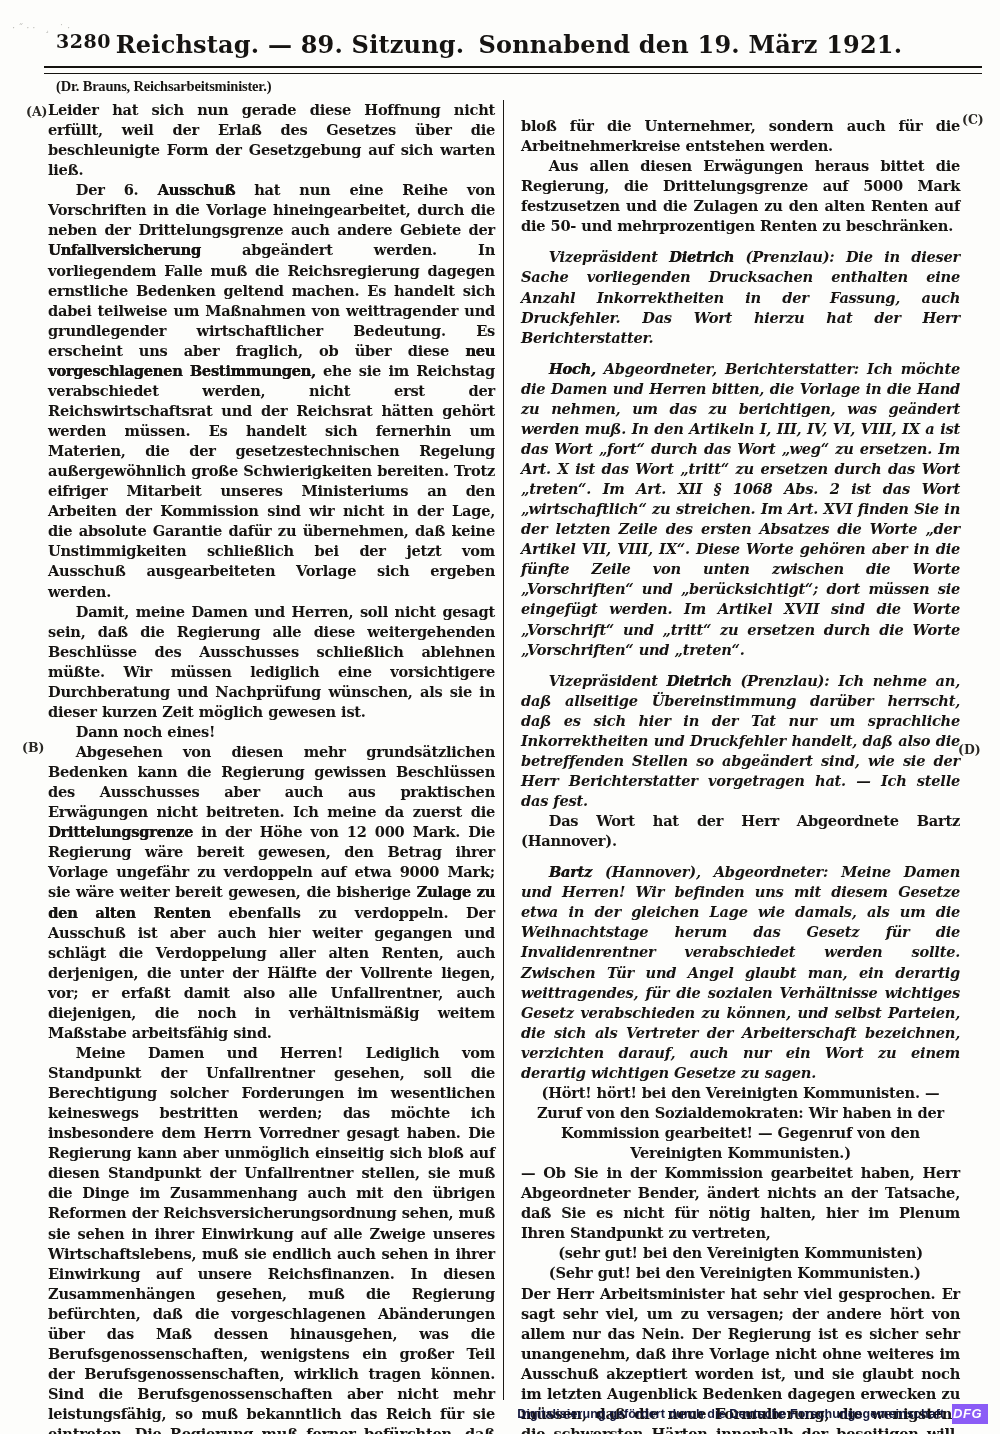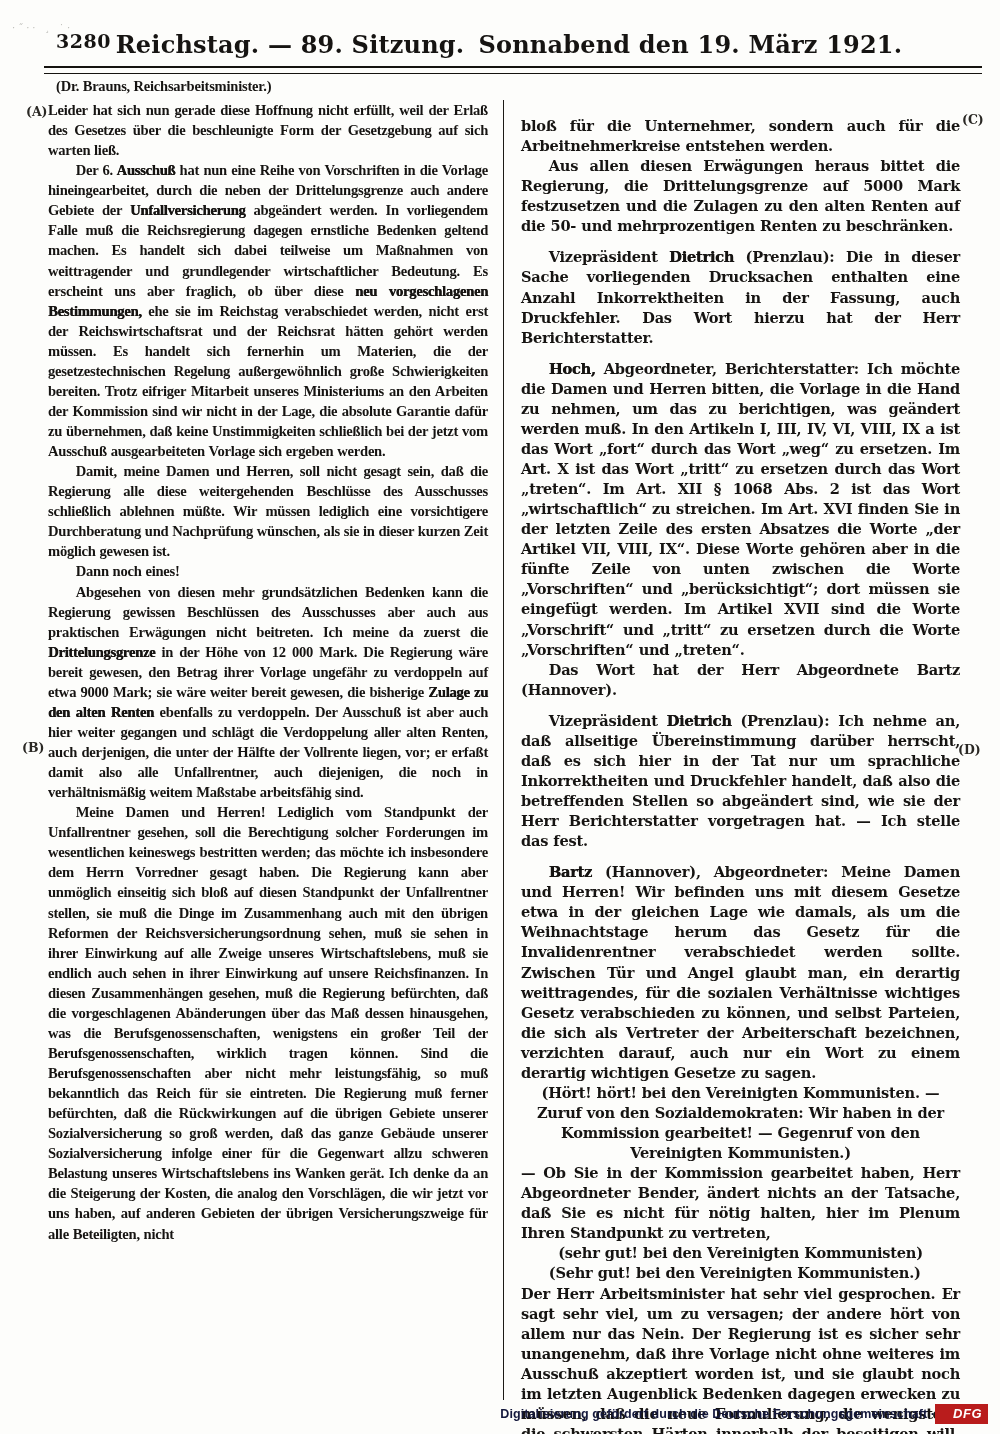--- a/index.html
+++ b/index.html
@@ -27,44 +27,44 @@
   .byline{position:absolute;left:56px;top:78px;font-size:14.5px;font-weight:bold;letter-spacing:-.2px;font-family:Liberation Serif, serif;}
   .byline b{font-weight:bold;}
   
   .columns{
     position:absolute;left:48px;top:100px;width:912px;height:1300px;
     display:flex;
   }
   .col{width:50%;box-sizing:border-box;
     font-size:14.6px;line-height:1.375;font-weight:bold;letter-spacing:-.25px;
     text-align:justify;word-spacing:.4px;}
-  .col-left{padding-right:15px;border-right:1.6px solid #1c1a16;font-family:Liberation Serif, serif;}
+  .col-left{padding-right:8px;border-right:1.6px solid #1c1a16;}
   .col-right{padding-left:17px;margin-top:16px;}
   .col p{margin:0;}
   .col p.indent{text-indent:1.9em;}
   .col p.center{text-align:center;text-indent:0;padding:0 6px;}
-  .col p.gap{margin-top:11px;}
+  .col p.gap{margin-top:11px;font-style:italic;}
   .col b{font-weight:bold;text-shadow:.4px 0 0 #161412;}
   
   .marker{position:absolute;font-size:12.5px;font-weight:bold;color:#2a2824;
     font-family:"DejaVu Serif","Liberation Serif",serif;}
   .marker-a{left:26px;top:104px;}
   .marker-b{left:22px;top:740px;}
   .marker-c{left:962px;top:112px;}
   .marker-d{left:958px;top:742px;}
   
   .footer{position:absolute;right:12px;bottom:10px;display:flex;align-items:center;}
   .footer-credit{
     font-family:"Liberation Sans","DejaVu Sans",sans-serif;
     font-size:12.5px;font-weight:bold;color:#14183c;letter-spacing:.1px;}
   .dfg-logo{
-    background:#b91c1c;color:#ffffff;
+    background:#8b5cf6;color:#ffffff;
     font-family:"Liberation Sans","DejaVu Sans",sans-serif;
     font-weight:bold;font-style:italic;
-    font-size:13px;line-height:1;padding:3px 6px 4px 18px;letter-spacing:.5px;}
+    font-size:13px;line-height:1;padding:3px 6px 4px 1px;letter-spacing:.5px;}
 </style>
 </head>
 <body>
 
 <div class="page">
 
   <div class="pencil">·˝·· ¸ ˙·</div>
 
   <div class="header">
     <span class="page-number">3280</span>
@@ -88,22 +88,22 @@
         <p class="indent">Damit, meine Damen und Herren, soll nicht gesagt sein, daß die Regierung alle diese weitergehenden Beschlüsse des Ausschusses schließlich ablehnen müßte. Wir müssen lediglich eine vorsichtigere Durchberatung und Nachprüfung wünschen, als sie in dieser kurzen Zeit möglich gewesen ist.</p>
         <p class="indent">Dann noch eines!</p>
         <p class="indent">Abgesehen von diesen mehr grundsätzlichen Bedenken kann die Regierung gewissen Beschlüssen des Ausschusses aber auch aus praktischen Erwägungen nicht beitreten. Ich meine da zuerst die <b>Drittelungsgrenze</b> in der Höhe von 12 000 Mark. Die Regierung wäre bereit gewesen, den Betrag ihrer Vorlage ungefähr zu verdoppeln auf etwa 9000 Mark; sie wäre weiter bereit gewesen, die bisherige <b>Zulage zu den alten Renten</b> ebenfalls zu verdoppeln. Der Ausschuß ist aber auch hier weiter gegangen und schlägt die Verdoppelung aller alten Renten, auch derjenigen, die unter der Hälfte der Vollrente liegen, vor; er erfaßt damit also alle Unfallrentner, auch diejenigen, die noch in verhältnismäßig weitem Maßstabe arbeitsfähig sind.</p>
         <p class="indent">Meine Damen und Herren! Lediglich vom Standpunkt der Unfallrentner gesehen, soll die Berechtigung solcher Forderungen im wesentlichen keineswegs bestritten werden; das möchte ich insbesondere dem Herrn Vorredner gesagt haben. Die Regierung kann aber unmöglich einseitig sich bloß auf diesen Standpunkt der Unfallrentner stellen, sie muß die Dinge im Zusammenhang auch mit den übrigen Reformen der Reichsversicherungsordnung sehen, muß sie sehen in ihrer Einwirkung auf alle Zweige unseres Wirtschaftslebens, muß sie endlich auch sehen in ihrer Einwirkung auf unsere Reichsfinanzen. In diesen Zusammenhängen gesehen, muß die Regierung befürchten, daß die vorgeschlagenen Abänderungen über das Maß dessen hinausgehen, was die Berufsgenossenschaften, wenigstens ein großer Teil der Berufsgenossenschaften, wirklich tragen können. Sind die Berufsgenossenschaften aber nicht mehr leistungsfähig, so muß bekanntlich das Reich für sie eintreten. Die Regierung muß ferner befürchten, daß die Rückwirkungen auf die übrigen Gebiete unserer Sozialversicherung so groß werden, daß das ganze Gebäude unserer Sozialversicherung infolge einer für die Gegenwart allzu schweren Belastung unseres Wirtschaftslebens ins Wanken gerät. Ich denke da an die Steigerung der Kosten, die analog den Vorschlägen, die wir jetzt vor uns haben, auf anderen Gebieten der übrigen Versicherungszweige für alle Beteiligten, nicht</p>
       </div>
     <div class="col col-right">
         <p>bloß für die Unternehmer, sondern auch für die Arbeitnehmerkreise entstehen werden.</p>
         <p class="indent">Aus allen diesen Erwägungen heraus bittet die Regierung, die Drittelungsgrenze auf 5000 Mark festzusetzen und die Zulagen zu den alten Renten auf die 50- und mehrprozentigen Renten zu beschränken.</p>
         <p class="indent gap">Vizepräsident <b>Dietrich</b> (Prenzlau): Die in dieser Sache vorliegenden Drucksachen enthalten eine Anzahl Inkorrektheiten in der Fassung, auch Druckfehler. Das Wort hierzu hat der Herr Berichterstatter.</p>
         <p class="indent gap"><b>Hoch,</b> Abgeordneter, Berichterstatter: Ich möchte die Damen und Herren bitten, die Vorlage in die Hand zu nehmen, um das zu berichtigen, was geändert werden muß. In den Artikeln I, III, IV, VI, VIII, IX a ist das Wort „fort“ durch das Wort „weg“ zu ersetzen. Im Art. X ist das Wort „tritt“ zu ersetzen durch das Wort „treten“. Im Art. XII § 1068 Abs. 2 ist das Wort „wirtschaftlich“ zu streichen. Im Art. XVI finden Sie in der letzten Zeile des ersten Absatzes die Worte „der Artikel VII, VIII, IX“. Diese Worte gehören aber in die fünfte Zeile von unten zwischen die Worte „Vorschriften“ und „berücksichtigt“; dort müssen sie eingefügt werden. Im Artikel XVII sind die Worte „Vorschrift“ und „tritt“ zu ersetzen durch die Worte „Vorschriften“ und „treten“.</p>
+        <p class="indent gap">Vizepräsident <b>Dietrich</b> (Prenzlau): Ich nehme an, daß allseitige Übereinstimmung darüber herrscht, daß es sich hier in der Tat nur um sprachliche Inkorrektheiten und Druckfehler handelt, daß also die betreffenden Stellen so abgeändert sind, wie sie der Herr Berichterstatter vorgetragen hat. — Ich stelle das fest.</p>
         <p class="indent">Das Wort hat der Herr Abgeordnete Bartz (Hannover).</p>
-        <p class="indent gap">Vizepräsident <b>Dietrich</b> (Prenzlau): Ich nehme an, daß allseitige Übereinstimmung darüber herrscht, daß es sich hier in der Tat nur um sprachliche Inkorrektheiten und Druckfehler handelt, daß also die betreffenden Stellen so abgeändert sind, wie sie der Herr Berichterstatter vorgetragen hat. — Ich stelle das fest.</p>
         <p class="indent gap"><b>Bartz</b> (Hannover), Abgeordneter: Meine Damen und Herren! Wir befinden uns mit diesem Gesetze etwa in der gleichen Lage wie damals, als um die Weihnachtstage herum das Gesetz für die Invalidenrentner verabschiedet werden sollte. Zwischen Tür und Angel glaubt man, ein derartig weittragendes, für die sozialen Verhältnisse wichtiges Gesetz verabschieden zu können, und selbst Parteien, die sich als Vertreter der Arbeiterschaft bezeichnen, verzichten darauf, auch nur ein Wort zu einem derartig wichtigen Gesetze zu sagen.</p>
         <p class="center">(Hört! hört! bei den Vereinigten Kommunisten. — Zuruf von den Sozialdemokraten: Wir haben in der Kommission gearbeitet! — Gegenruf von den Vereinigten Kommunisten.)</p>
         <p>— Ob Sie in der Kommission gearbeitet haben, Herr Abgeordneter Bender, ändert nichts an der Tatsache, daß Sie es nicht für nötig halten, hier im Plenum Ihren Standpunkt zu vertreten,</p>
         <p class="center">(sehr gut! bei den Vereinigten Kommunisten)</p>
         <p class="indent">(Sehr gut! bei den Vereinigten Kommunisten.)</p>
         <p>Der Herr Arbeitsminister hat sehr viel gesprochen. Er sagt sehr viel, um zu versagen; der andere hört von allem nur das Nein. Der Regierung ist es sicher sehr unangenehm, daß ihre Vorlage nicht ohne weiteres im Ausschuß akzeptiert worden ist, und sie glaubt noch im letzten Augenblick Bedenken dagegen erwecken zu müssen, daß die neue Formulierung, die wenigstens die schwersten Härten innerhalb der  beseitigen will, Gesetzeskraft erlangt.</p>
       </div>
   </div>
 
   <div class="footer">

